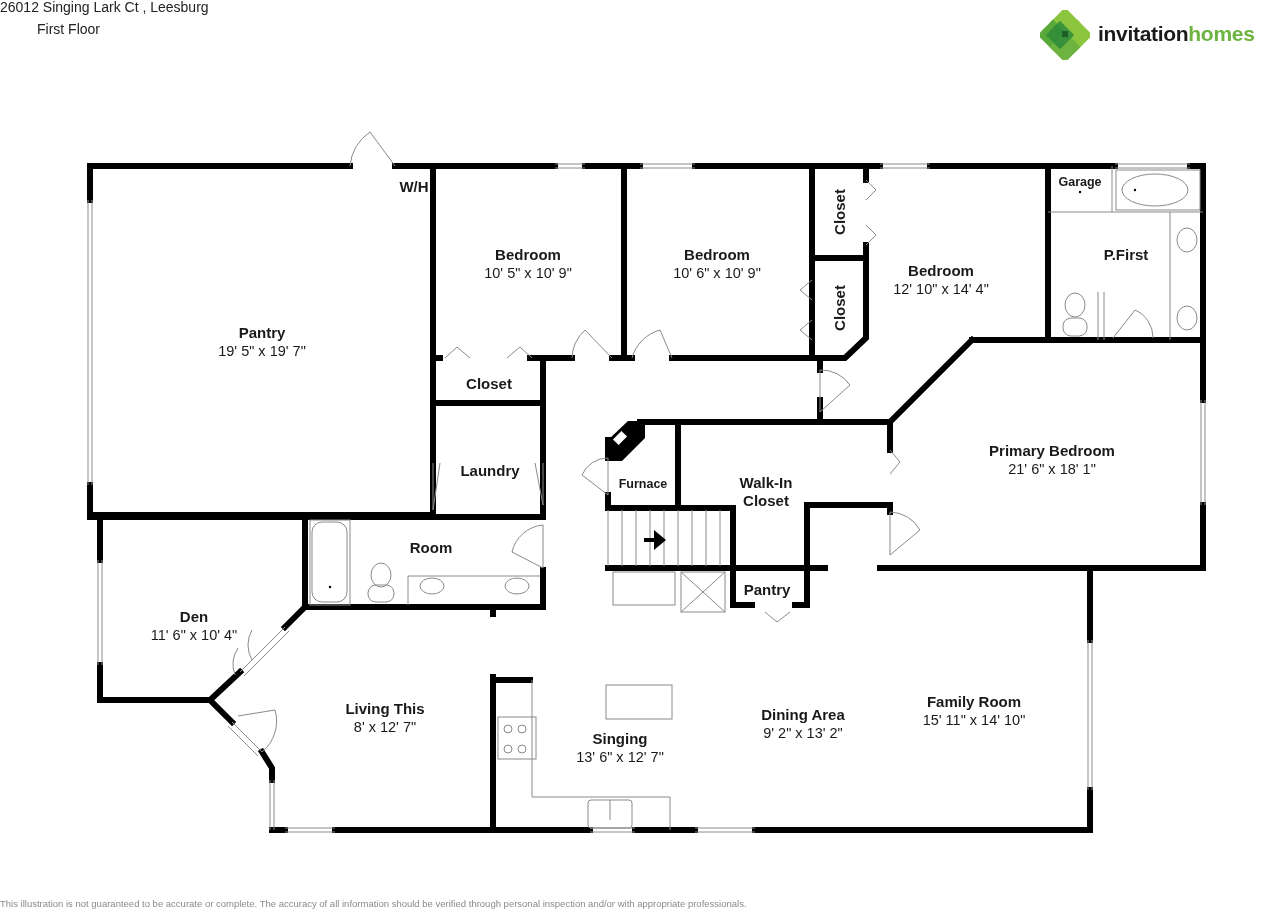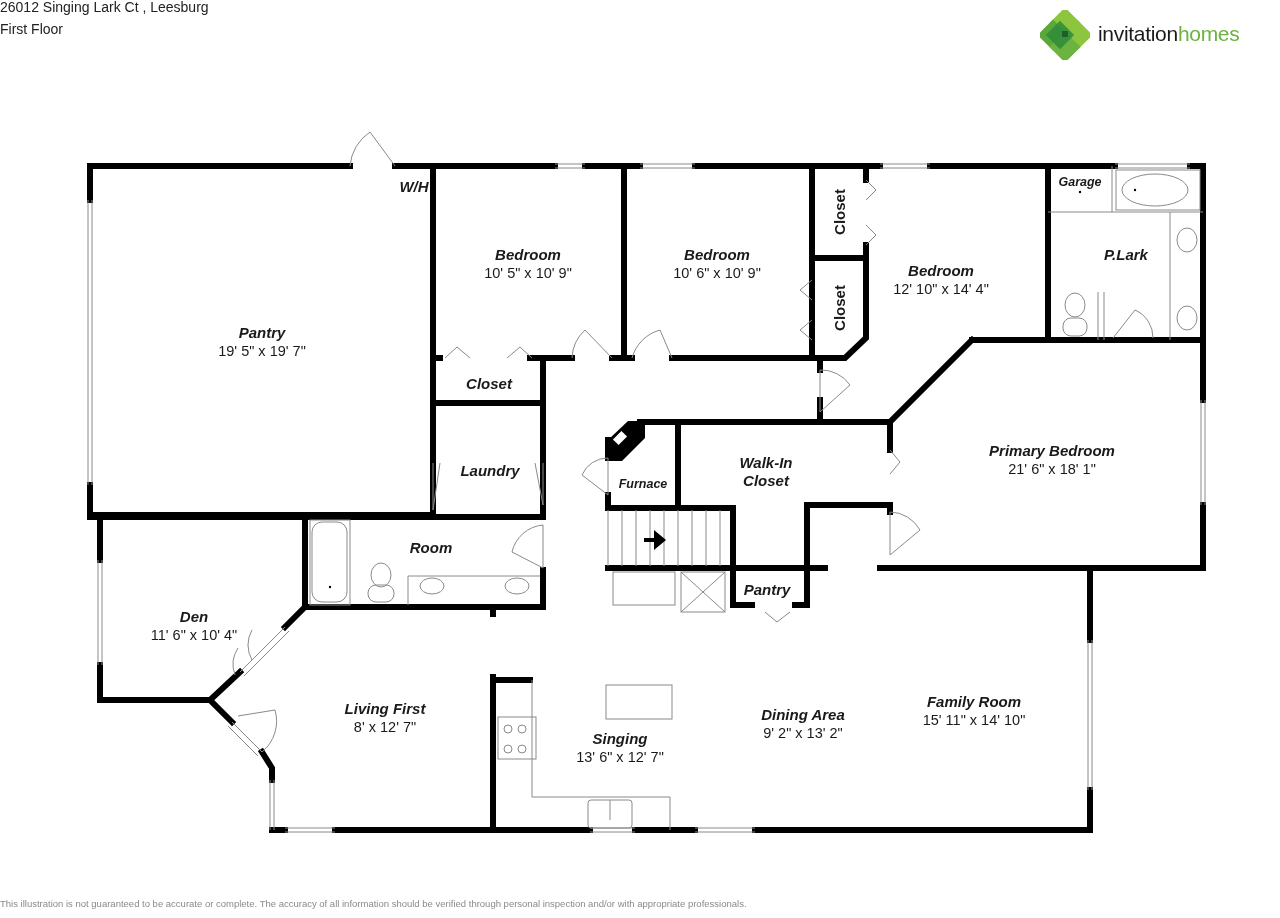--- a/index.html
+++ b/index.html
@@ -1,26 +1,26 @@
 <!DOCTYPE html>
 <html><head>
   <meta charset="utf-8">
   <style>
     html, body { margin: 0; padding: 0; background: #ffffff; }
     body { width: 1280px; height: 918px; position: relative; overflow: hidden; font-family: "Liberation Sans", sans-serif; color: #1a1a1a; }
     .hdr { position: absolute; left: 0; font-size: 14px; color: #222; line-height: 18px; }
     #addr { top: -2px; }
-    #floor { top: 20px; }
+    #floor { top: 20px; padding-left: 37px; }
     #logo { position: absolute; right: 4px; top: 10px; width: 236px; height: 50px; }
-    #logo-text { position: absolute; left: 58px; top: 12px; font-size: 21px; font-weight: normal; letter-spacing: -0.3px; white-space: nowrap; }
+    #logo-text { position: absolute; left: 58px; top: 12px; font-size: 21px; font-weight: bold; letter-spacing: -0.3px; white-space: nowrap; }
     #logo-text .a { color: #1b1b1b; }
     #logo-text .b { color: #6cb33f; }
     #plan { position: absolute; left: 0; top: 0; width: 1280px; height: 918px; }
     .lbl { position: absolute; text-align: center; transform: translate(-50%, -50%); white-space: nowrap; line-height: 18px; }
-    .lbl .n { font-weight: bold; font-size: 15px; display: block; font-style: italic; }
+    .lbl .n { font-weight: bold; font-size: 15px; display: block; }
     .lbl .d { font-size: 14.5px; display: block; }
     .vlbl { position: absolute; transform: translate(-50%,-50%) rotate(-90deg); font-weight: bold; font-size: 15px; white-space: nowrap; }
     .small { font-size: 12.5px !important; }
     #disc { position: absolute; left: 0; top: 898px; font-size: 9.5px; color: #8a8a8a; line-height: 12px; white-space: nowrap; }
   </style>
 </head>
 <body>
 
 <div id="addr" class="hdr">26012 Singing Lark Ct , Leesburg</div>
 <div id="floor" class="hdr">First Floor</div>
@@ -197,48 +197,48 @@
 </div>
 <div class="vlbl" style="left:839px;top:212px">Closet</div>
 <div class="vlbl" style="left:839px;top:308px">Closet</div>
 <div class="lbl" style="left:489px;top:384px">
   <span class="n">Closet</span>
 </div>
 <div class="lbl" style="left:1080px;top:182px">
   <span class="n small">Garage</span>
 </div>
 <div class="lbl" style="left:1126px;top:255px">
-  <span class="n">P.Lark</span>
+  <span class="n">P.First</span>
 </div>
 <div class="lbl" style="left:490px;top:471px">
   <span class="n">Laundry</span>
 </div>
 <div class="lbl" style="left:643px;top:484px">
   <span class="n small">Furnace</span>
 </div>
-<div class="lbl" style="left:766px;top:472px">
+<div class="lbl" style="left:766px;top:492px">
   <span class="n">Walk-In</span>
   <span class="n">Closet</span>
 </div>
 <div class="lbl" style="left:1052px;top:460px">
   <span class="n">Primary Bedroom</span>
   <span class="d">21' 6" x 18' 1"</span>
 </div>
 <div class="lbl" style="left:431px;top:548px">
   <span class="n">Room</span>
 </div>
 <div class="lbl" style="left:194px;top:626px">
   <span class="n">Den</span>
   <span class="d">11' 6" x 10' 4"</span>
 </div>
 <div class="lbl" style="left:767px;top:590px">
   <span class="n">Pantry</span>
 </div>
 <div class="lbl" style="left:385px;top:718px">
-  <span class="n">Living First</span>
+  <span class="n">Living This</span>
   <span class="d">8' x 12' 7"</span>
 </div>
 <div class="lbl" style="left:620px;top:748px">
   <span class="n">Singing</span>
   <span class="d">13' 6" x 12' 7"</span>
 </div>
 <div class="lbl" style="left:803px;top:724px">
   <span class="n">Dining Area</span>
   <span class="d">9' 2" x 13' 2"</span>
 </div>

